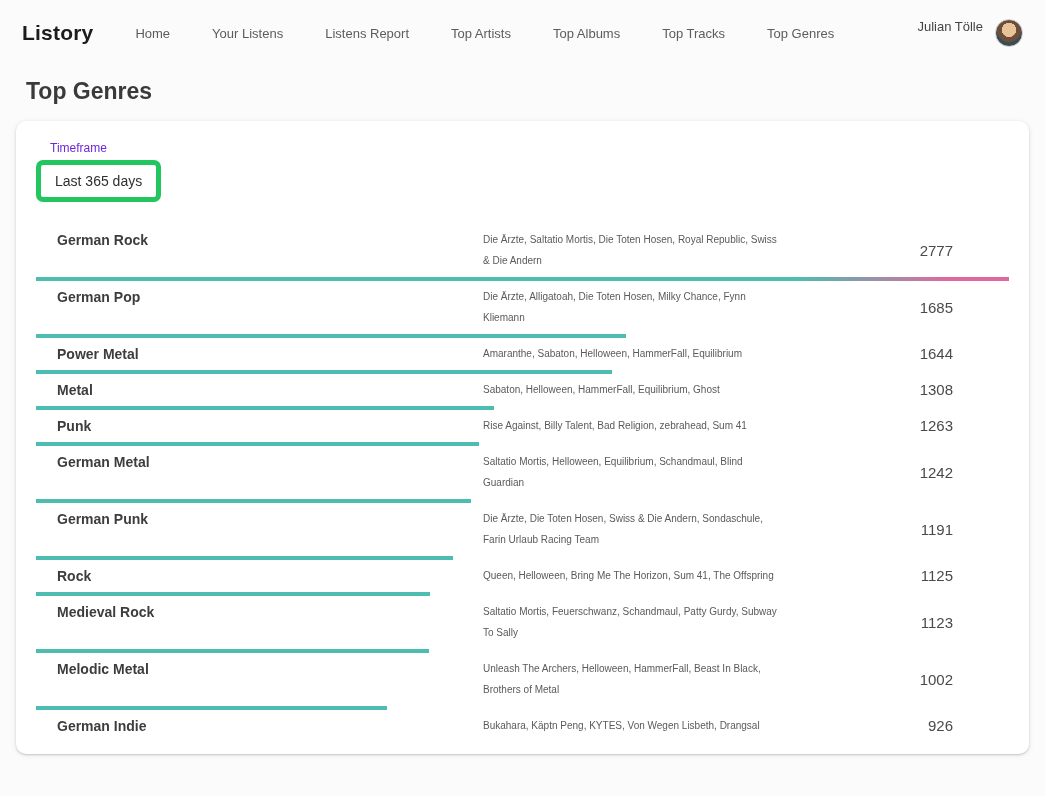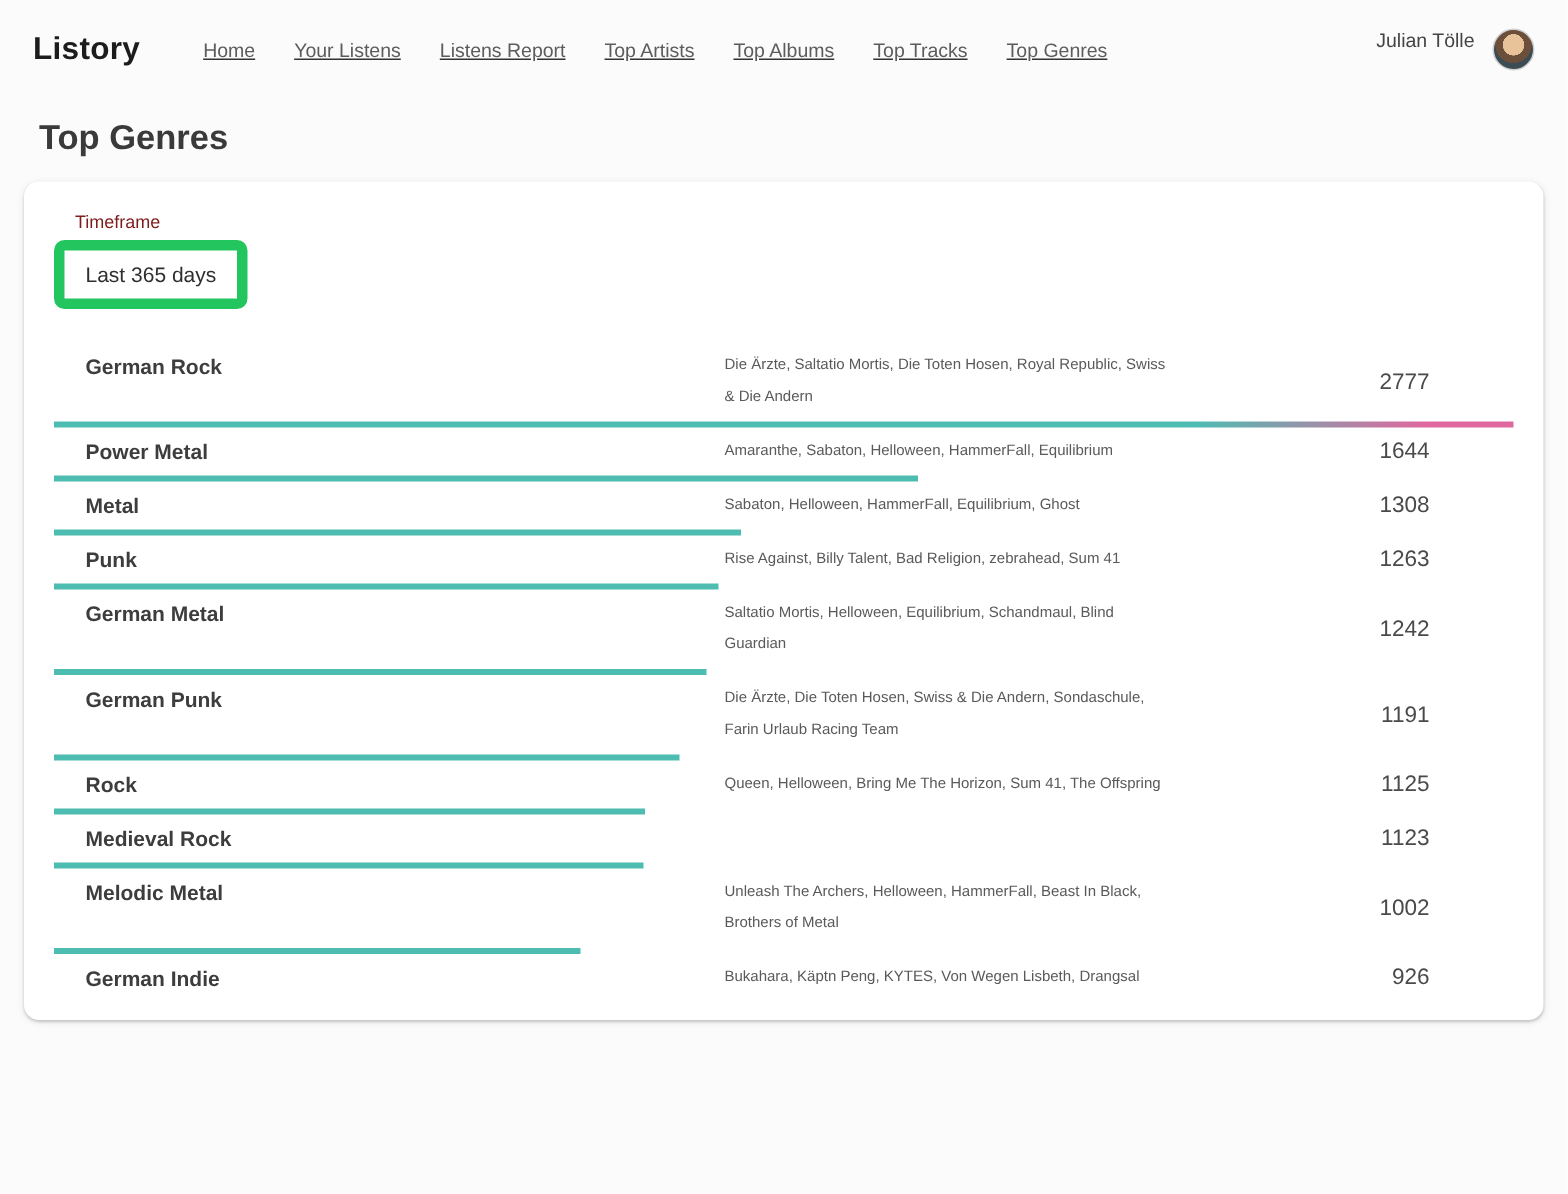--- a/index.html
+++ b/index.html
@@ -13,21 +13,21 @@
 
   
   .nav {
     display: flex; align-items: center;
     height: 66px; padding: 0 22px;
   }
   .logo {
     font-size: 21px; font-weight: 700; color: #1c1c1c;
     margin-right: 42px; letter-spacing: .2px; cursor: pointer;
   }
-  .nav-links { display: flex; gap: 26px; flex: 1; align-items: center; text-decoration: underline; }
+  .nav-links { display: flex; gap: 42px; flex: 1; align-items: center; }
   .nav-link {
     font-size: 13px; color: #5c5c5c; cursor: pointer; white-space: nowrap;
   }
   .user { display: flex; align-items: flex-start; gap: 12px; }
   .user-name { font-size: 13px; color: #444; }
   .avatar {
     width: 28px; height: 28px; border-radius: 50%;
     background: radial-gradient(circle at 50% 38%, #e8c39a 0 34%, #6b4f3a 35% 58%, #3c4c55 59% 100%);
     border: 1px solid #d0d0d0; cursor: pointer;
   }
@@ -37,26 +37,26 @@
     font-size: 23px; font-weight: 600; color: #3a3a3a;
     margin: 12px 0 16px; padding: 0 26px;
   }
   .card {
     margin: 0 16px; background: #fff; border-radius: 10px;
     box-shadow: 0 1px 2px rgba(0,0,0,.18), 0 1px 6px rgba(0,0,0,.08);
     padding: 20px 20px 8px;
   }
 
   .timeframe-label {
-    font-size: 12px; color: #7f1d1d; padding-left: 14px; margin-bottom: 5px;
+    font-size: 12px; color: #6d28d9; padding-left: 14px; margin-bottom: 5px;
   }
   .timeframe-btn {
     font-family: "Liberation Sans", sans-serif;
     font-size: 14px; color: #2f2f2f; background: #fff;
-    border: 7px solid #22c55e; border-radius: 7px;
+    border: 5px solid #22c55e; border-radius: 7px;
     padding: 7px 14px; cursor: pointer; line-height: 18px;
   }
 
   
   .table { margin-top: 22px; }
   .row { position: relative; display: flex; padding: 5px 0 10px; }
   .genre {
     flex: 0 0 447px; padding-left: 21px; padding-top: 1px;
     font-weight: 700; font-size: 14px; color: #3d3d3d; line-height: 20px;
   }
@@ -100,20 +100,26 @@
     </div>
 
     <div class="table">
         <div class="row">
           <div class="genre">German Rock</div>
           <div class="artists">Die Ärzte, Saltatio Mortis, Die Toten Hosen, Royal Republic, Swiss &amp; Die Andern</div>
           <div class="count">2777</div>
           <div class="bar" style="width: 100%; background: linear-gradient(90deg, rgb(77, 189, 178) 0%, rgb(77, 189, 178) 78%, rgb(224, 104, 159) 94%);"></div>
         </div>
         <div class="row">
+          <div class="genre">German Pop</div>
+          <div class="artists">Die Ärzte, Alligatoah, Die Toten Hosen, Milky Chance, Fynn Kliemann</div>
+          <div class="count">1685</div>
+          <div class="bar" style="width: 60.677%; background: rgb(77, 189, 178);"></div>
+        </div>
+        <div class="row">
           <div class="genre">Power Metal</div>
           <div class="artists">Amaranthe, Sabaton, Helloween, HammerFall, Equilibrium</div>
           <div class="count">1644</div>
           <div class="bar" style="width: 59.2006%; background: rgb(77, 189, 178);"></div>
         </div>
         <div class="row">
           <div class="genre">Metal</div>
           <div class="artists">Sabaton, Helloween, HammerFall, Equilibrium, Ghost</div>
           <div class="count">1308</div>
           <div class="bar" style="width: 47.1012%; background: rgb(77, 189, 178);"></div>
@@ -137,20 +143,21 @@
           <div class="bar" style="width: 42.888%; background: rgb(77, 189, 178);"></div>
         </div>
         <div class="row">
           <div class="genre">Rock</div>
           <div class="artists">Queen, Helloween, Bring Me The Horizon, Sum 41, The Offspring</div>
           <div class="count">1125</div>
           <div class="bar" style="width: 40.5113%; background: rgb(77, 189, 178);"></div>
         </div>
         <div class="row">
           <div class="genre">Medieval Rock</div>
+          <div class="artists">Saltatio Mortis, Feuerschwanz, Schandmaul, Patty Gurdy, Subway To Sally</div>
           <div class="count">1123</div>
           <div class="bar" style="width: 40.4393%; background: rgb(77, 189, 178);"></div>
         </div>
         <div class="row">
           <div class="genre">Melodic Metal</div>
           <div class="artists">Unleash The Archers, Helloween, HammerFall, Beast In Black, Brothers of Metal</div>
           <div class="count">1002</div>
           <div class="bar" style="width: 36.0821%; background: rgb(77, 189, 178);"></div>
         </div>
         <div class="row">

